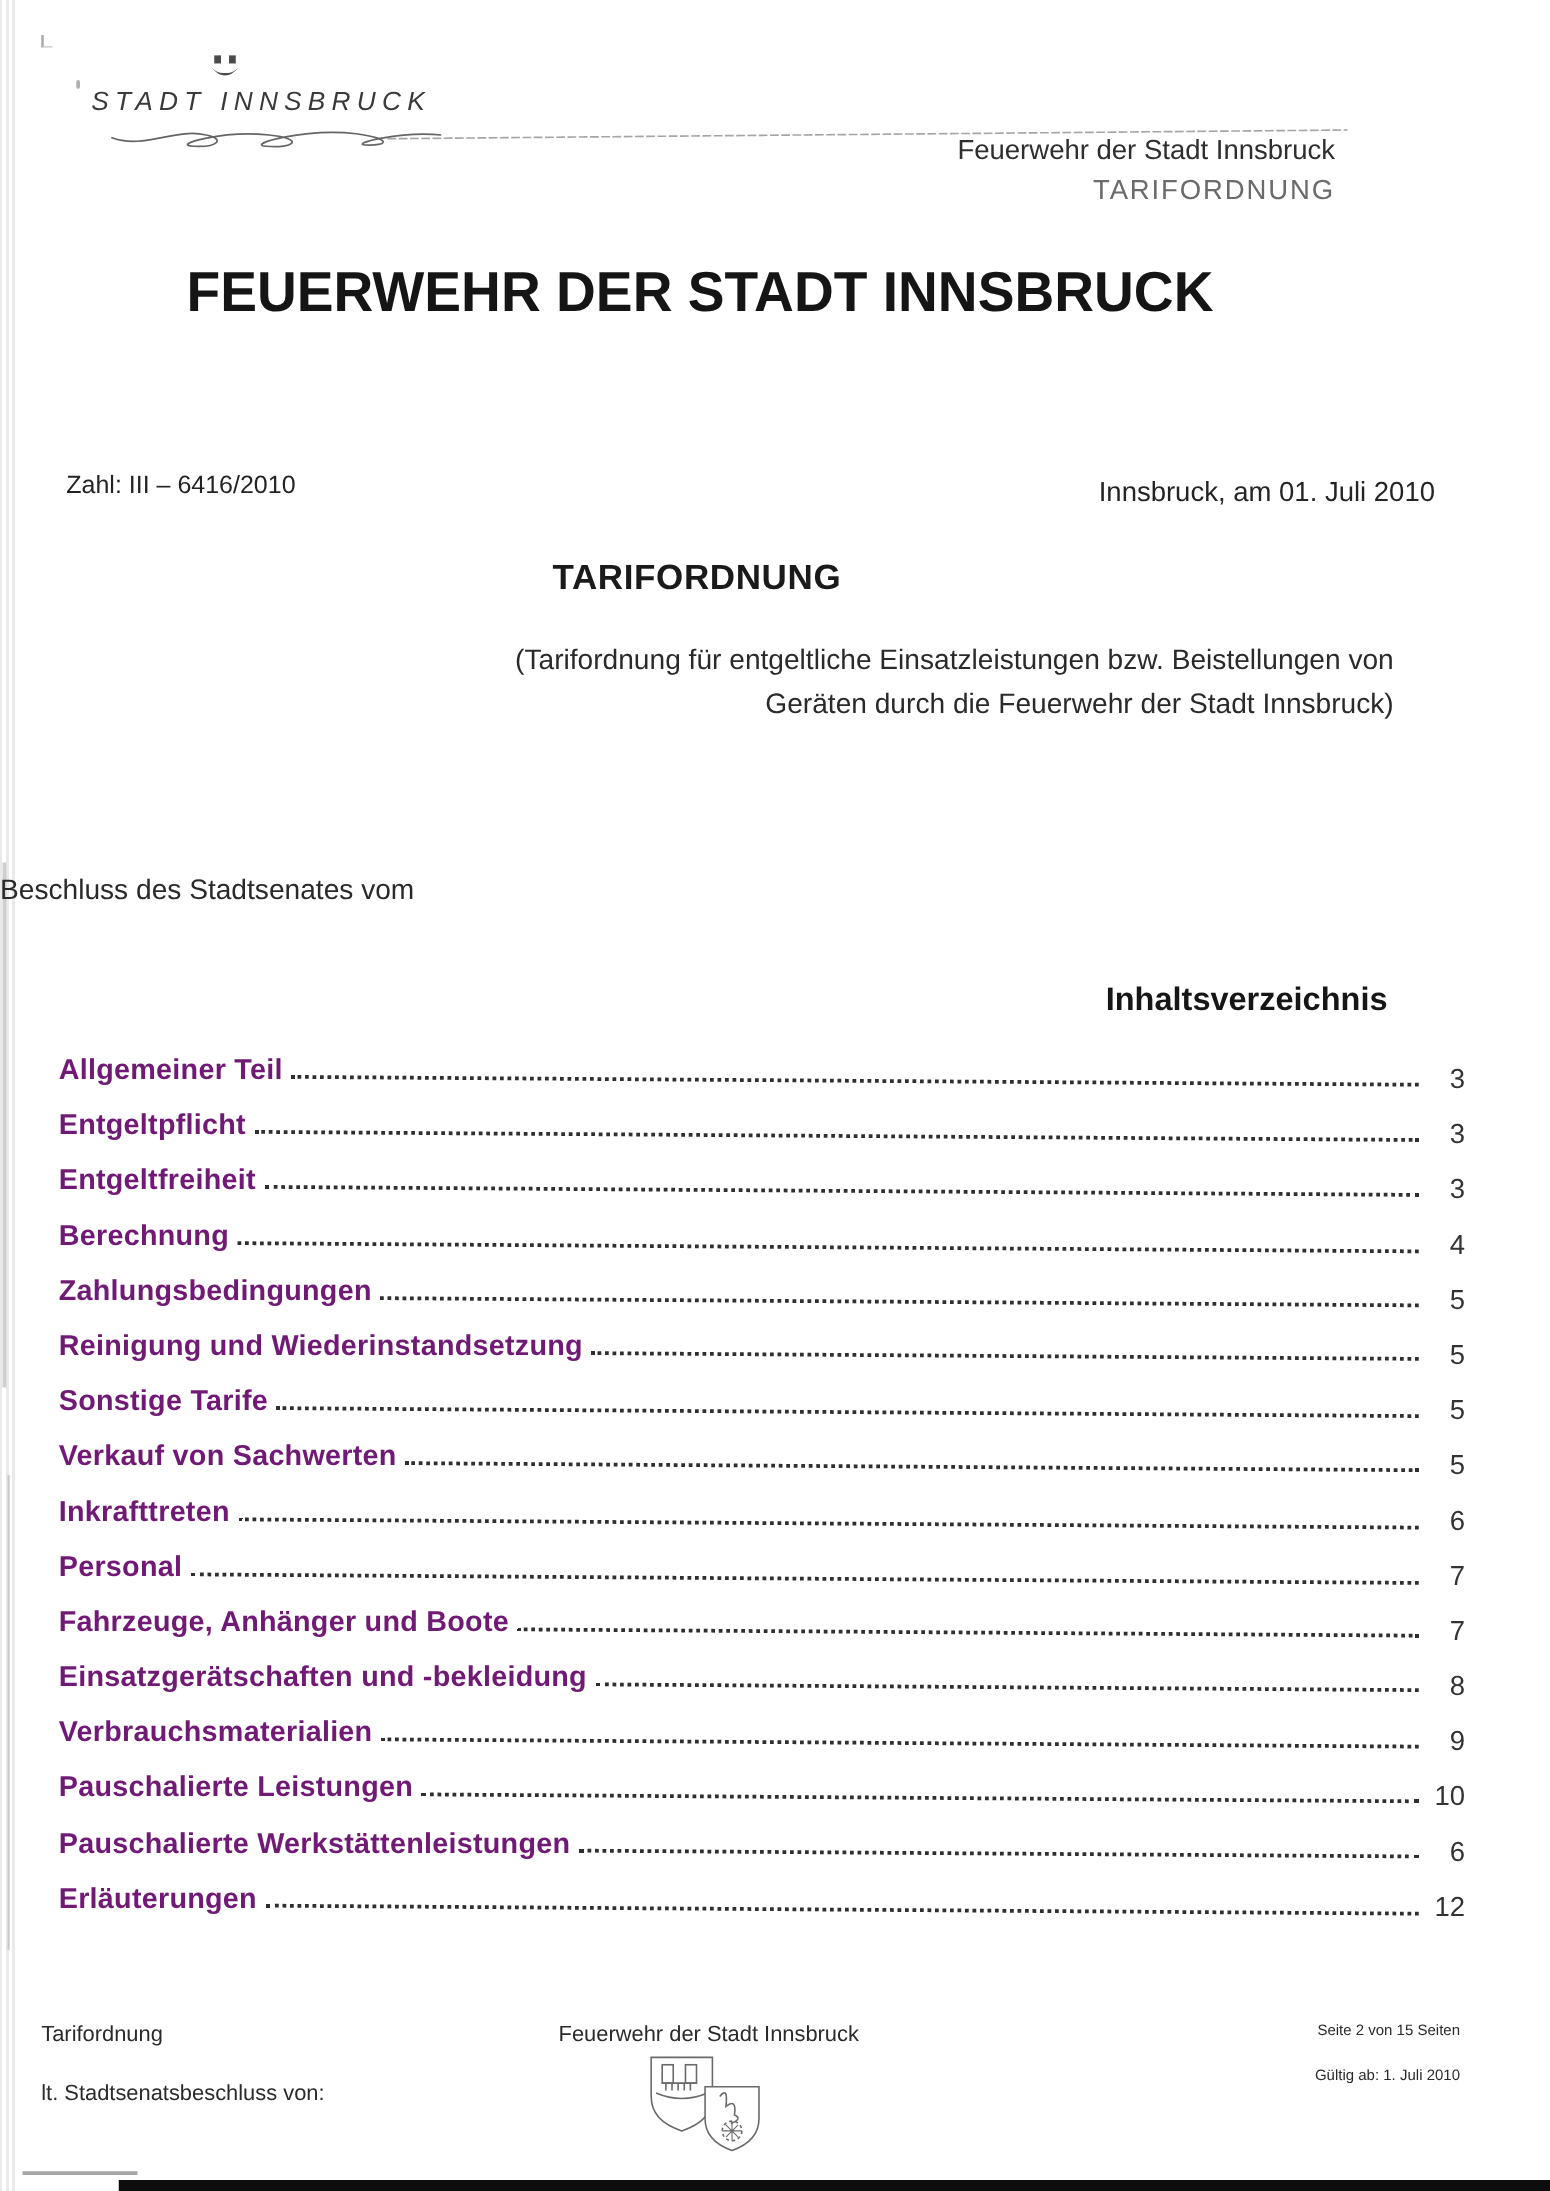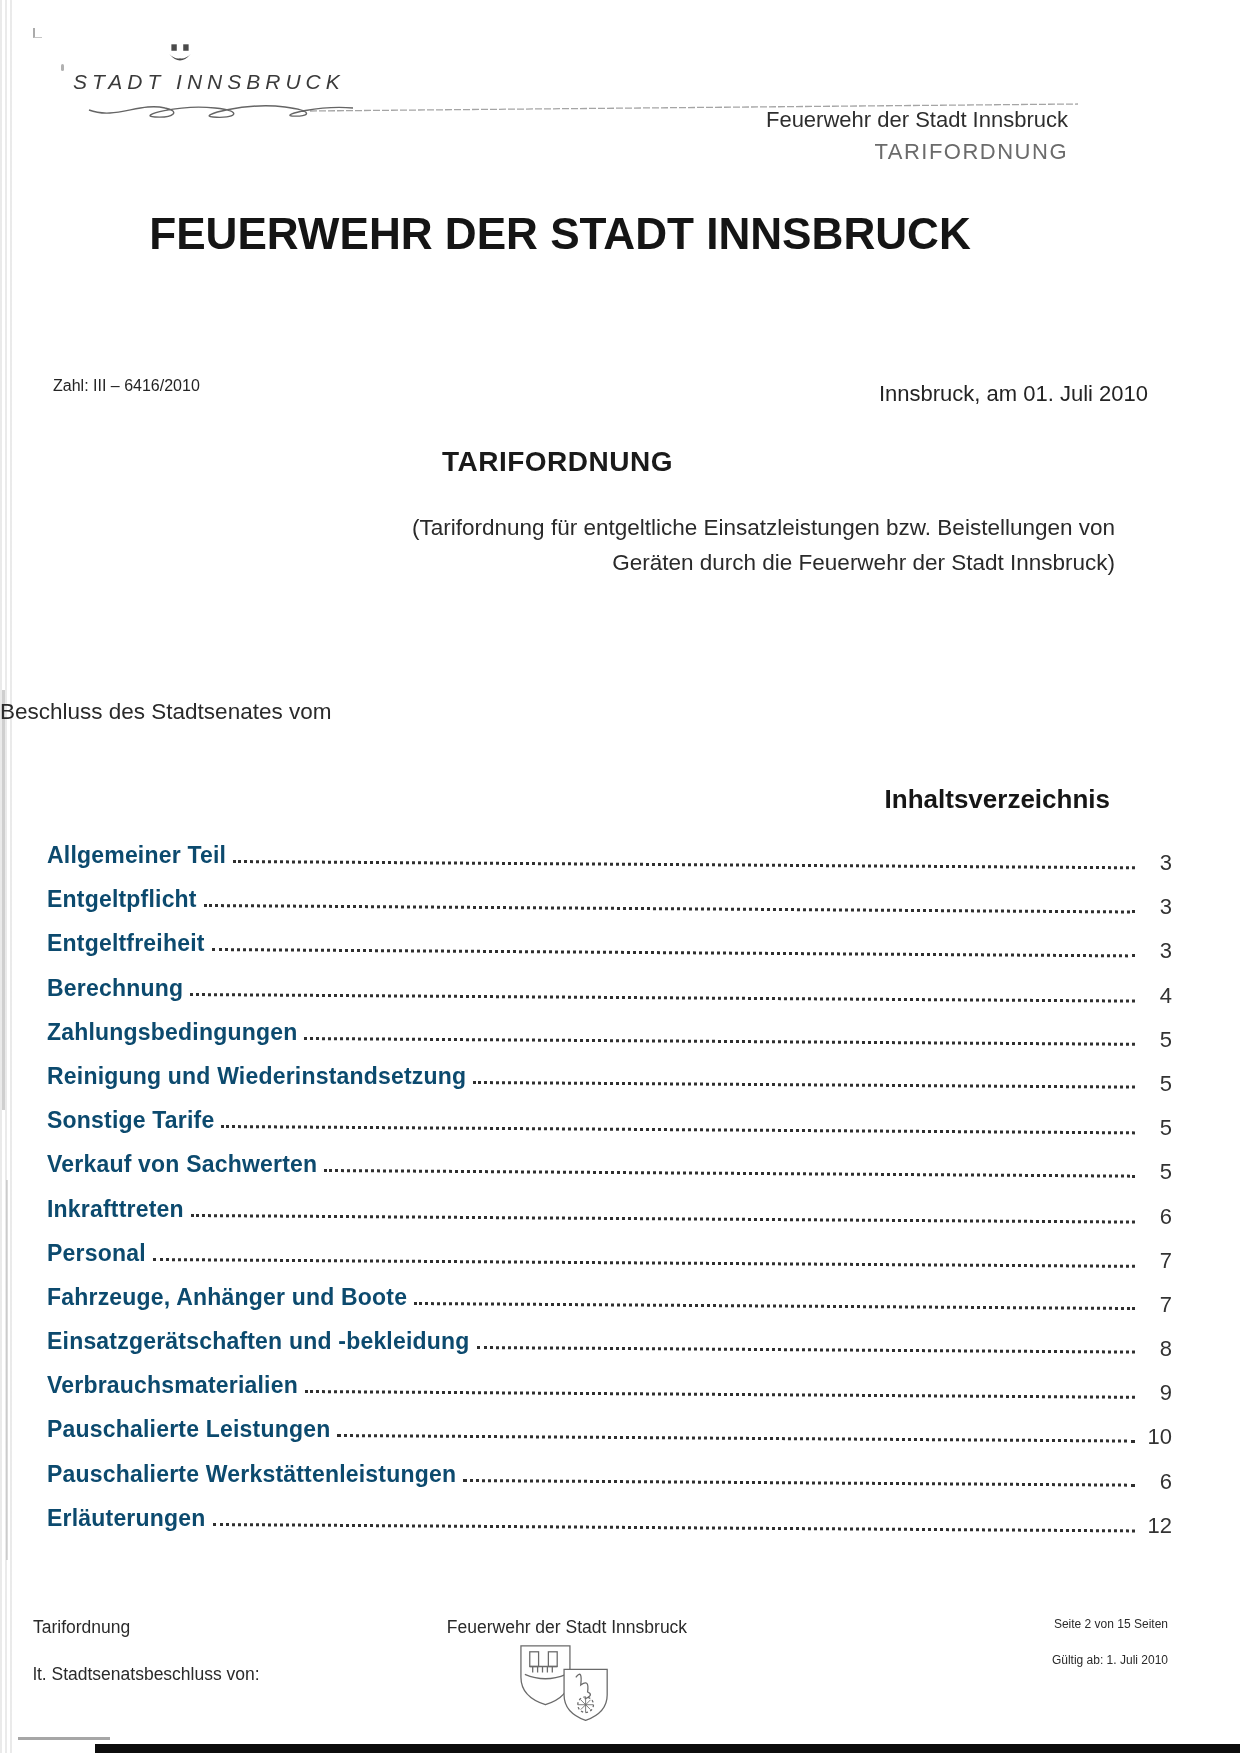--- a/index.html
+++ b/index.html
@@ -16,21 +16,21 @@
   }
   .letterhead-rule{position:absolute;left:85px;top:90px;width:995px;height:34px;}
   .header-right{position:absolute;right:172px;top:107px;text-align:right;}
   .header-right .org-line{font-size:22px;color:#2e2e2e;}
   .header-right .doc-line{font-size:22px;color:#6b6b6b;letter-spacing:1.5px;margin-top:6px;}
   
   .main-title{
     position:absolute;left:0;top:208px;width:1120px;text-align:center;
     font-size:45px;font-weight:bold;color:#151515;transform:scale(.98,1);white-space:nowrap;
   }
-  .ref-number{position:absolute;left:53px;top:377px;font-size:16px;}
+  .ref-number{position:absolute;left:53px;top:377px;font-size:20px;}
   .place-date{position:absolute;right:92px;top:381px;font-size:22px;}
   .doc-heading{
     position:absolute;left:0;top:446px;width:1115px;text-align:center;
     font-size:28px;font-weight:bold;letter-spacing:.5px;color:#1a1a1a;
   }
   .doc-subtitle{
     position:absolute;left:0;top:510px;width:1115px;text-align:right;
     font-size:22.5px;line-height:35px;color:#2a2a2a;
   }
   .resolution-line{
@@ -38,21 +38,21 @@
     font-size:22.5px;color:#2a2a2a;
   }
   
   .toc-heading{
     position:absolute;left:0;top:784px;width:1110px;text-align:right;
     font-size:26px;font-weight:bold;color:#161616;
   }
   .toc-list{position:absolute;left:47px;top:842px;width:1125px;}
   .toc-row{display:flex;align-items:baseline;height:32px;margin-bottom:12.2px;}
   .toc-label{
-    font-size:23px;font-weight:bold;color:#0c4a6e;letter-spacing:.2px;white-space:nowrap;
+    font-size:23px;font-weight:bold;color:#701a75;letter-spacing:.2px;white-space:nowrap;
   }
   .toc-leader{
     flex:1;border-bottom:3px dotted #2f2f2f;margin:0 3px 5px 7px;height:1px;
     transform:rotate(.4deg);transform-origin:0 100%;
   }
   .toc-page{
     font-size:22px;font-weight:normal;color:#333;min-width:34px;text-align:right;
     position:relative;top:7px;
   }
   

